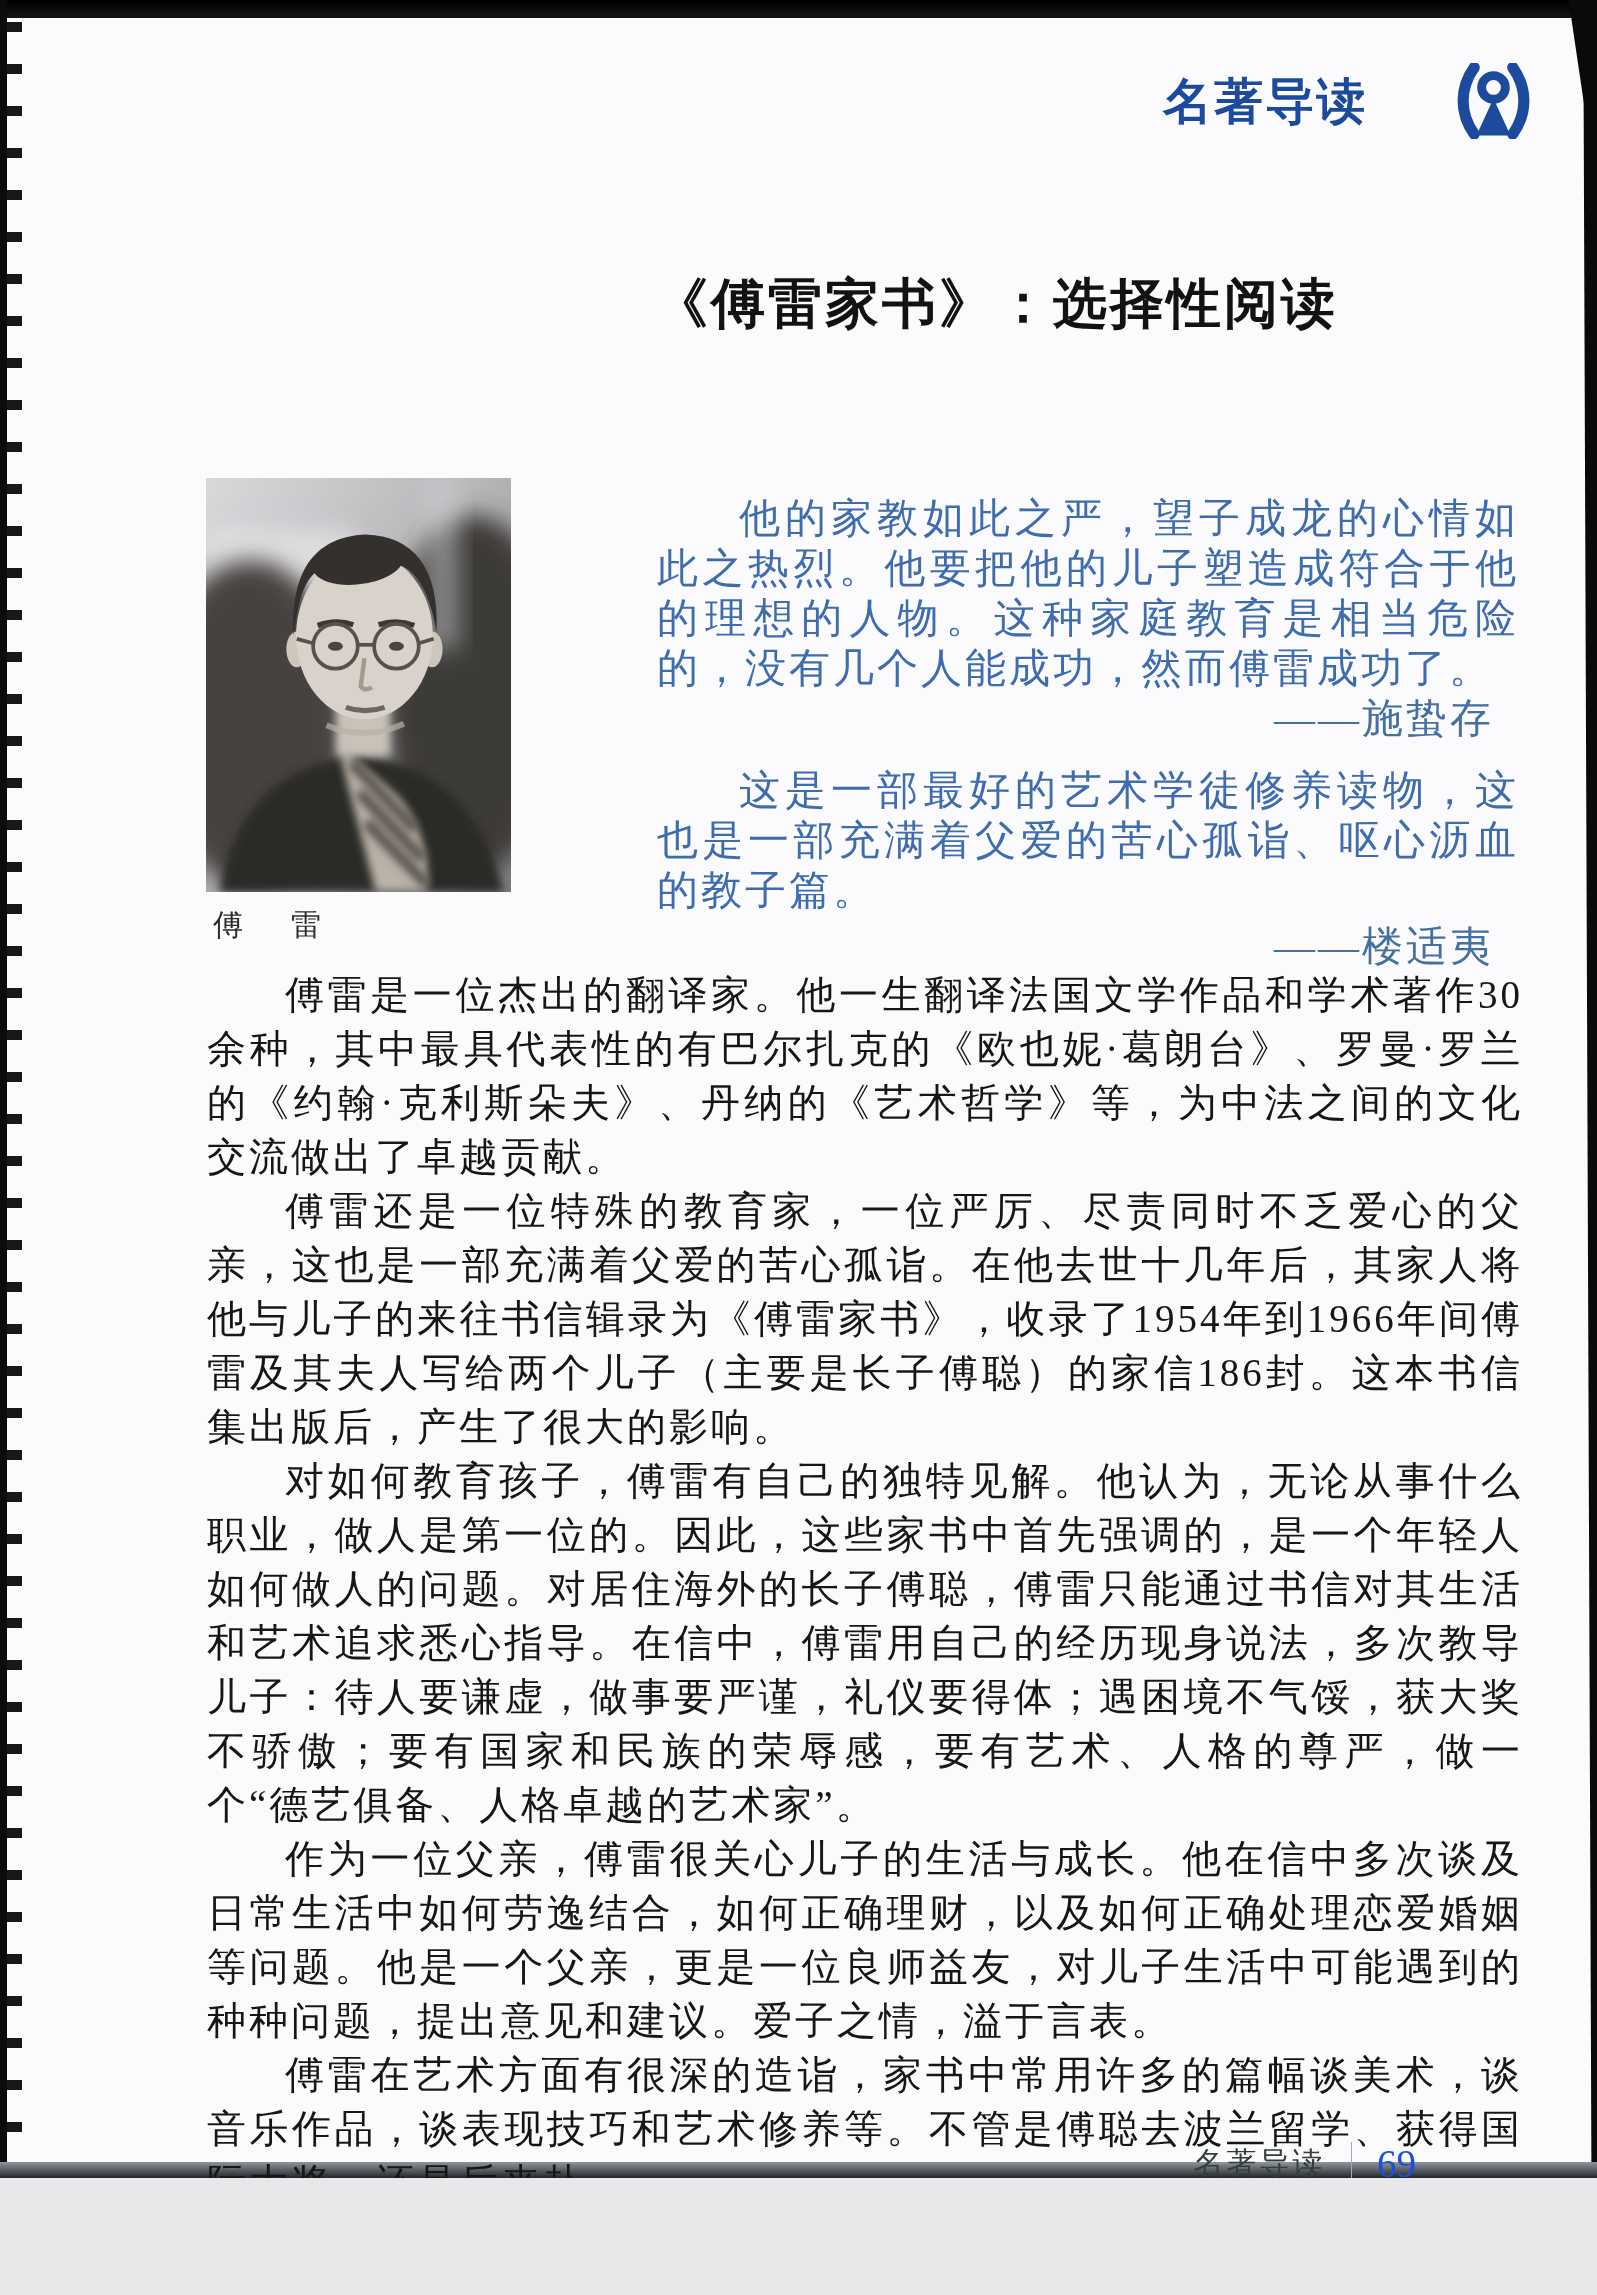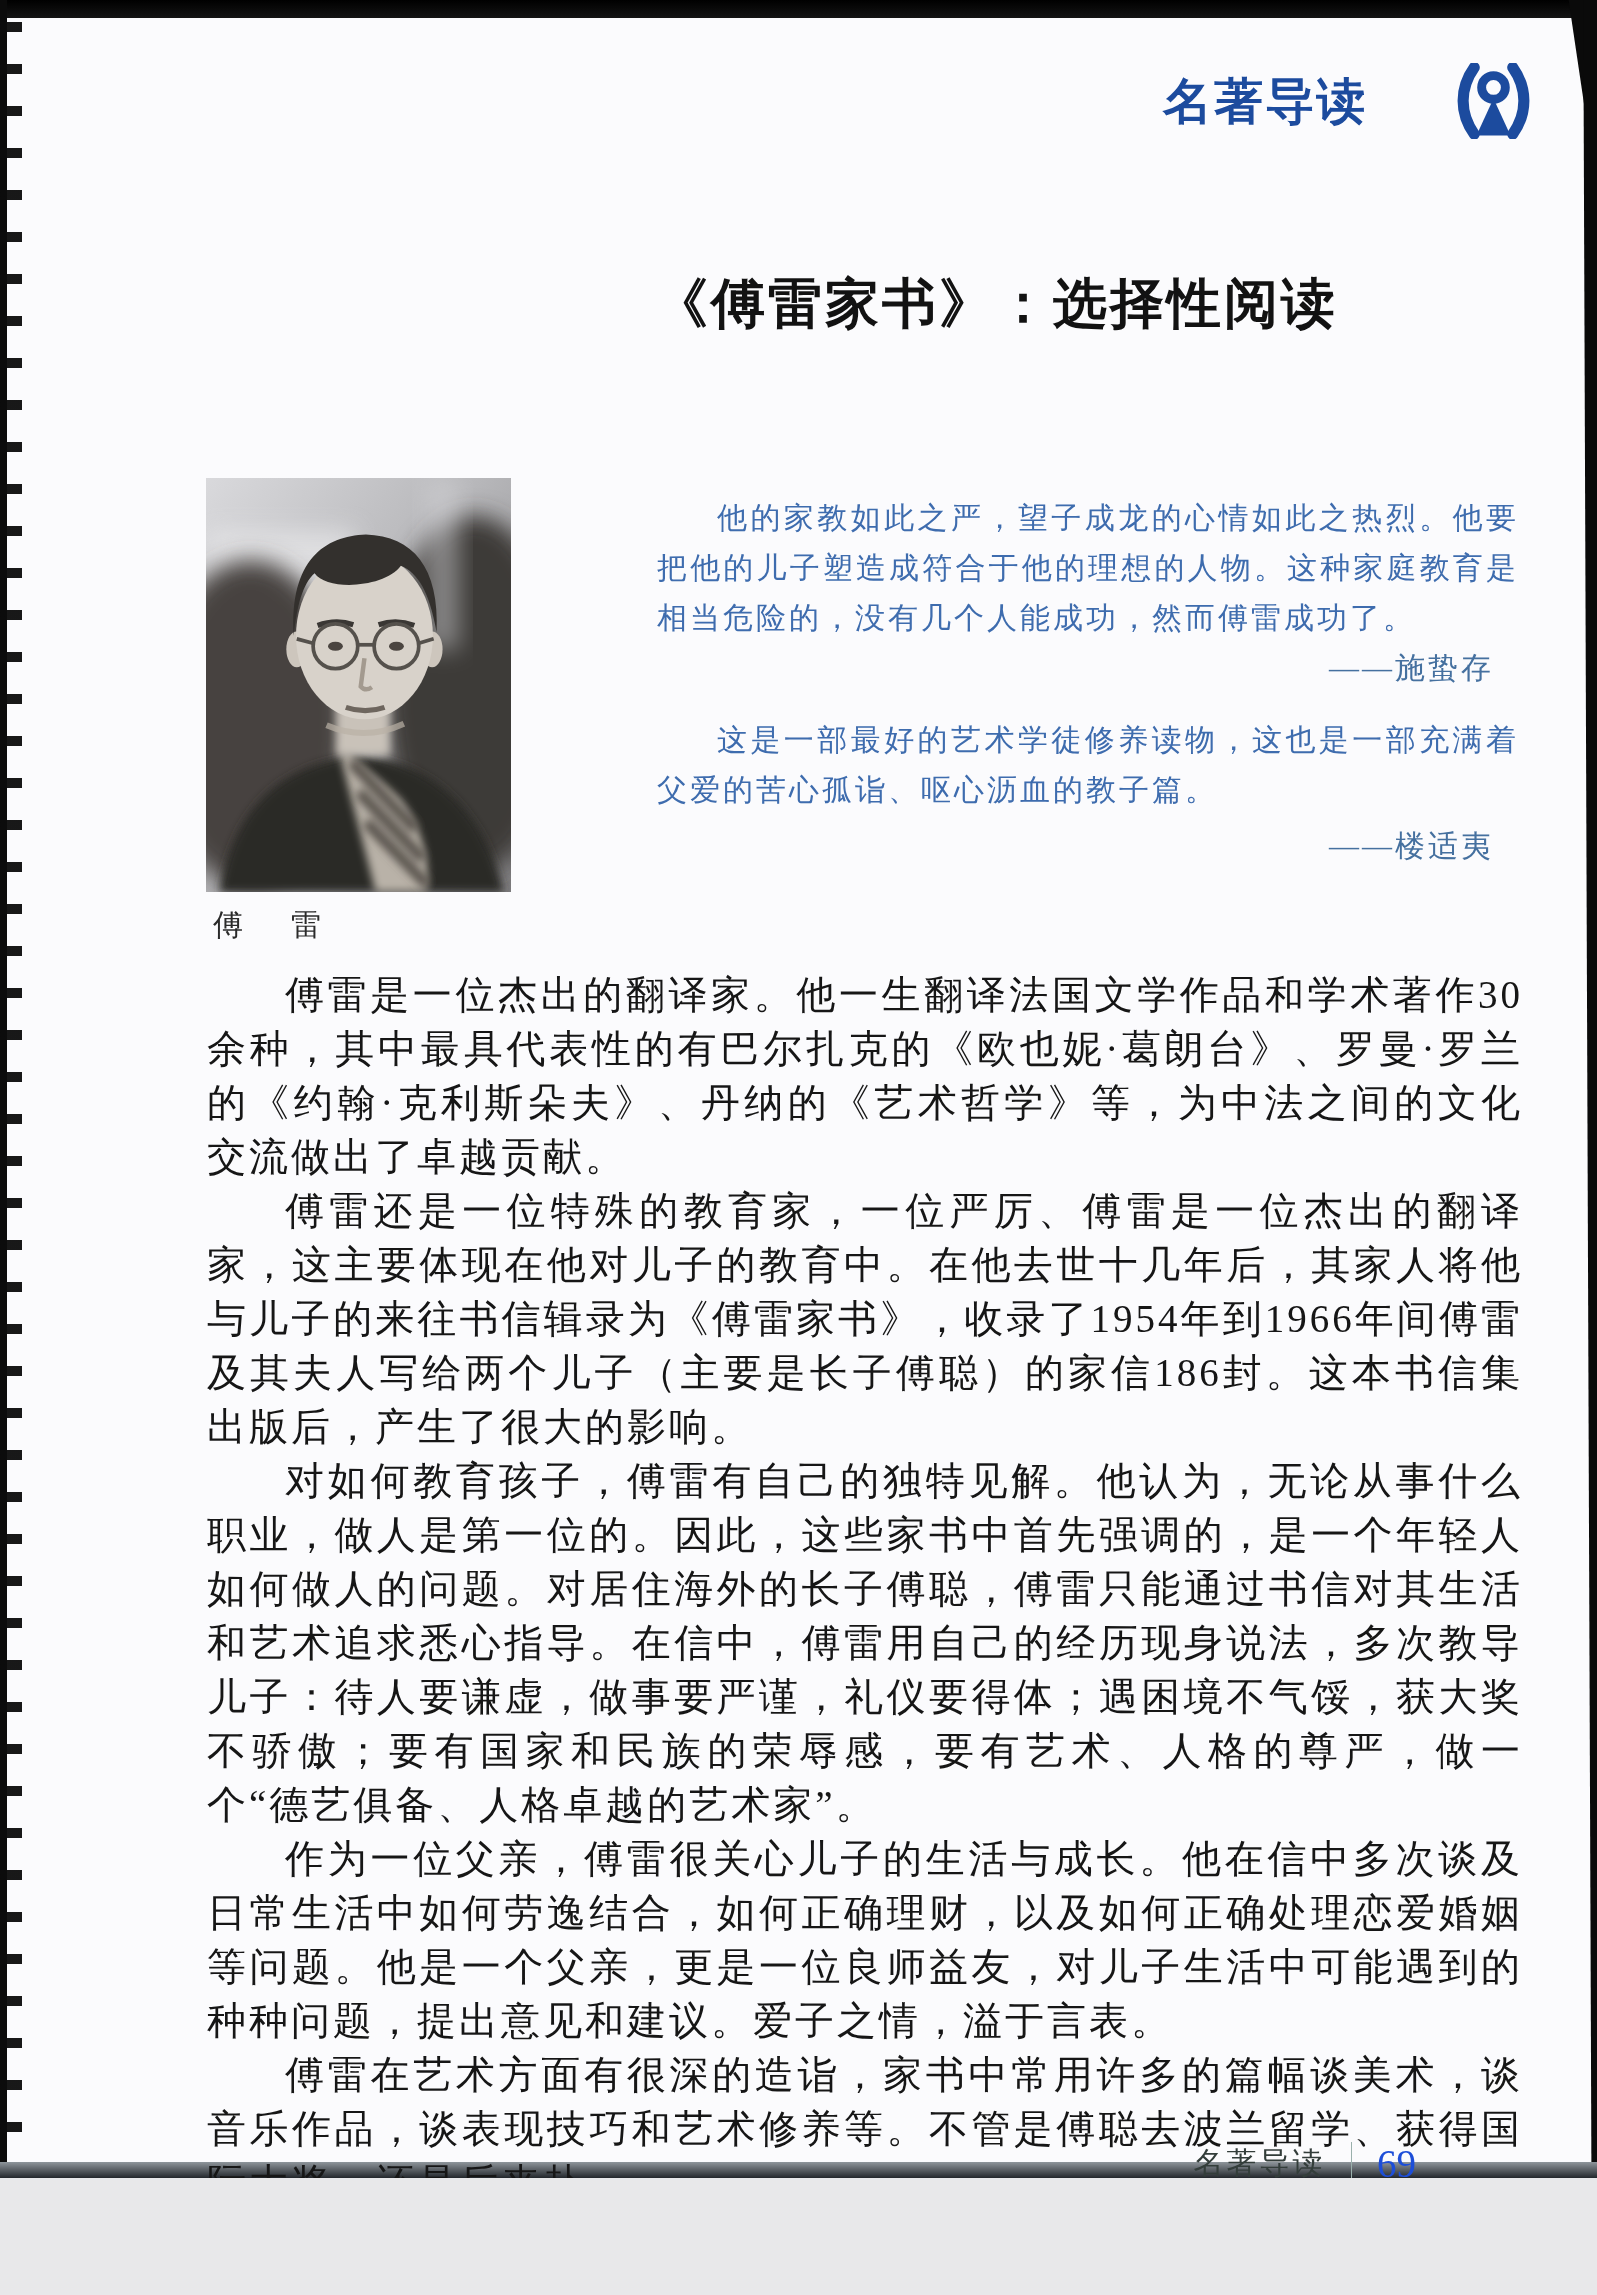--- a/index.html
+++ b/index.html
@@ -36,21 +36,21 @@
   
   .photo{position:absolute;left:206px;top:478px;width:305px;height:414px;}
   .photo svg{display:block;width:100%;height:100%;}
   .photo-caption{
     position:absolute;left:213px;top:905px;
     font-size:30px;letter-spacing:9px;color:#2a2a2a;
   }
   
   .quote-block{
     position:absolute;left:657px;top:493px;width:862px;
-    color:#3e6cae;font-size:30px;letter-spacing:3px;line-height:50px;
+    color:#3e6cae;font-size:41px;letter-spacing:3px;line-height:50px;
     text-align:justify;
   }
   .quote-block p{margin:0;}
   .quote-text{text-indent:2em;}
   .quote-attr{text-align:right;padding-right:25px;color:#45709f;}
   .quote-attr.second{margin-top:6px;}
   .quote-text.second{margin-top:22px;}
   
   .body-text{
     position:absolute;left:207px;top:968px;width:1316px;
@@ -141,21 +141,21 @@
 
   <div class="quote-block">
     <p class="quote-text">他的家教如此之严，望子成龙的心情如此之热烈。他要把他的儿子塑造成符合于他的理想的人物。这种家庭教育是相当危险的，没有几个人能成功，然而傅雷成功了。</p>
     <p class="quote-attr">——施蛰存</p>
     <p class="quote-text second">这是一部最好的艺术学徒修养读物，这也是一部充满着父爱的苦心孤诣、呕心沥血的教子篇。</p>
     <p class="quote-attr second">——楼适夷</p>
   </div>
 
   <div class="body-text">
     <p>傅雷是一位杰出的翻译家。他一生翻译法国文学作品和学术著作30余种，其中最具代表性的有巴尔扎克的《欧也妮·葛朗台》、罗曼·罗兰的《约翰·克利斯朵夫》、丹纳的《艺术哲学》等，为中法之间的文化交流做出了卓越贡献。</p>
-    <p>傅雷还是一位特殊的教育家，一位严厉、傅雷是一位杰出的翻译家，这主要体现在他对儿子的教育中。在他去世十几年后，其家人将他与儿子的来往书信辑录为《傅雷家书》，收录了1954年到1966年间傅雷及其夫人写给两个儿子（主要是长子傅聪）的家信186封。这本书信集出版后，产生了很大的影响。</p>
+    <p>傅雷还是一位特殊的教育家，一位严厉、尽责同时不乏爱心的父亲，这也是一部充满着父爱的苦心孤诣。在他去世十几年后，其家人将他与儿子的来往书信辑录为《傅雷家书》，收录了1954年到1966年间傅雷及其夫人写给两个儿子（主要是长子傅聪）的家信186封。这本书信集出版后，产生了很大的影响。</p>
     <p>对如何教育孩子，傅雷有自己的独特见解。他认为，无论从事什么职业，做人是第一位的。因此，这些家书中首先强调的，是一个年轻人如何做人的问题。对居住海外的长子傅聪，傅雷只能通过书信对其生活和艺术追求悉心指导。在信中，傅雷用自己的经历现身说法，多次教导儿子：待人要谦虚，做事要严谨，礼仪要得体；遇困境不气馁，获大奖不骄傲；要有国家和民族的荣辱感，要有艺术、人格的尊严，做一个“德艺俱备、人格卓越的艺术家”。</p>
     <p>作为一位父亲，傅雷很关心儿子的生活与成长。他在信中多次谈及日常生活中如何劳逸结合，如何正确理财，以及如何正确处理恋爱婚姻等问题。他是一个父亲，更是一位良师益友，对儿子生活中可能遇到的种种问题，提出意见和建议。爱子之情，溢于言表。</p>
     <p>傅雷在艺术方面有很深的造诣，家书中常用许多的篇幅谈美术，谈音乐作品，谈表现技巧和艺术修养等。不管是傅聪去波兰留学、获得国际大奖，还是后来赴</p>
   </div>
 
   <div class="footer">
     <span class="footer-section">名著导读</span>
     <span class="footer-divider"></span>
     <span class="footer-page">69</span>
   </div>

